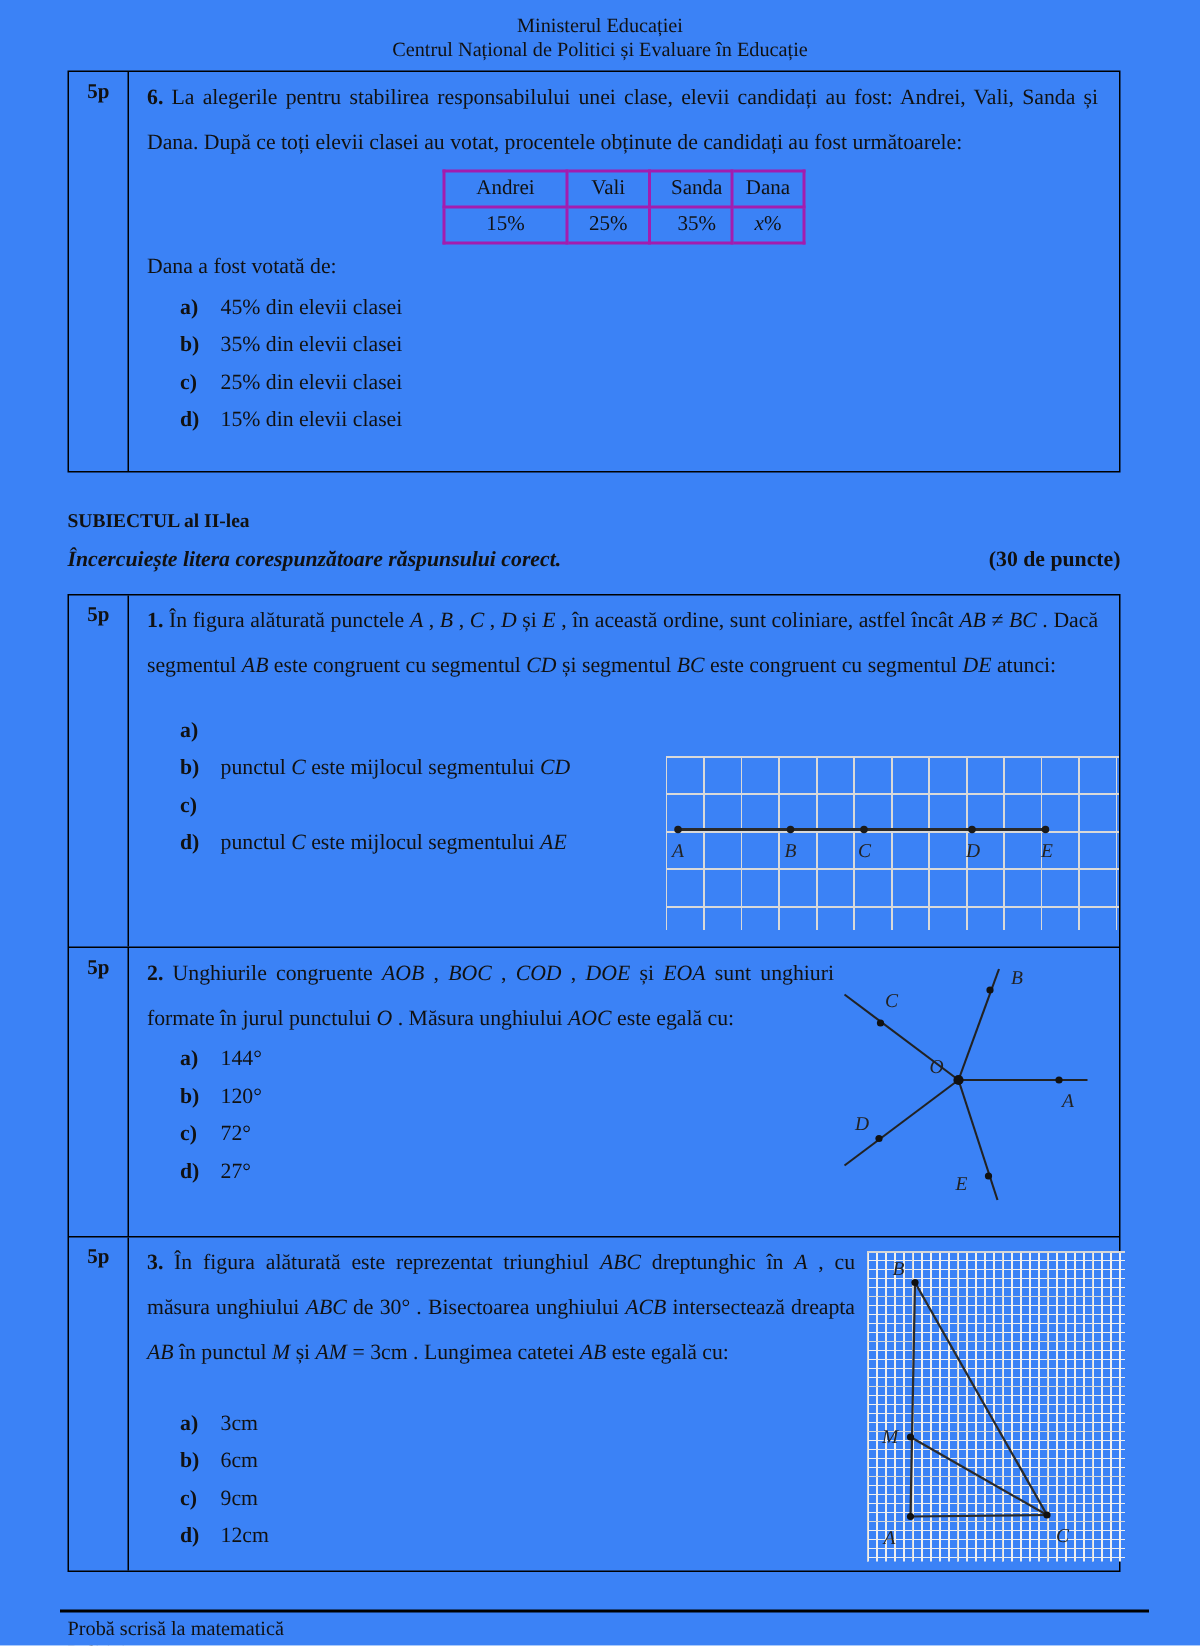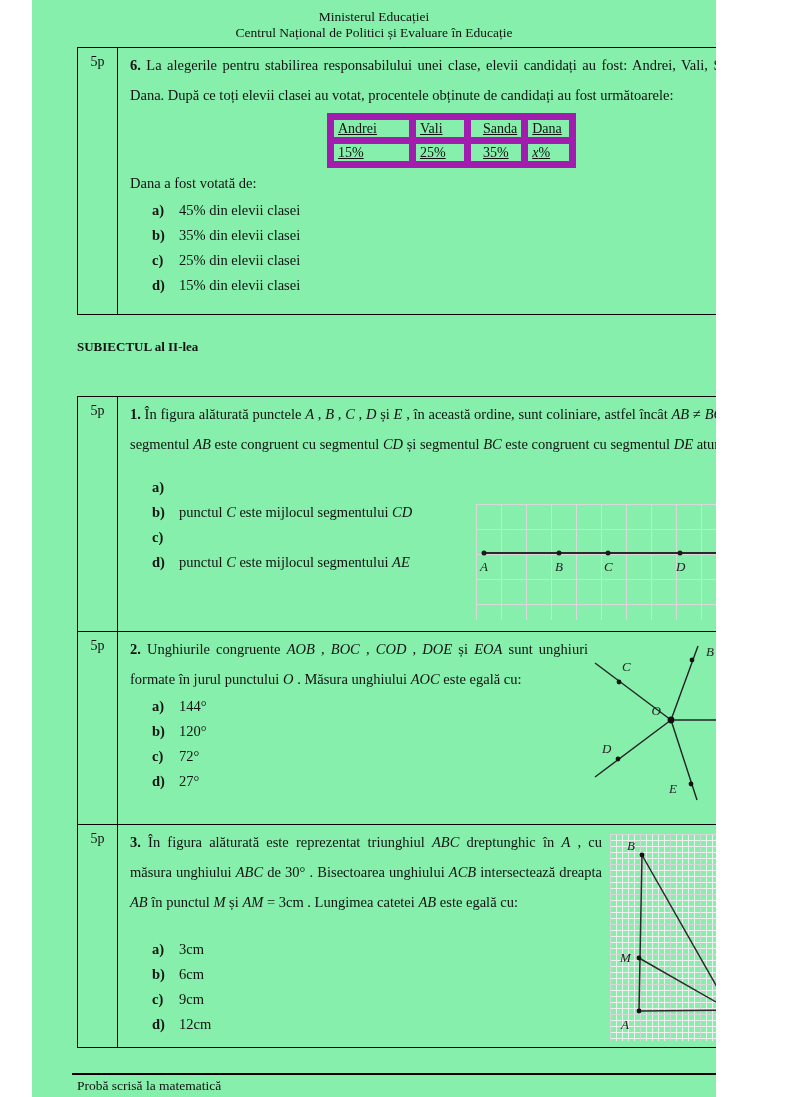--- a/index.html
+++ b/index.html
@@ -1,24 +1,23 @@
 <!DOCTYPE html>
 <html><head>
 <meta charset="utf-8">
 <style>
   * { box-sizing: border-box; margin: 0; padding: 0; }
   html,body { background:#fff; }
   .page {
     position: relative;
-    width: 684px; height: 1097px;
-    background: #86efac;
+    width: 800px; height: 1097px;
+    background: #3b82f6;
     font-family: "Liberation Serif", serif;
     color: #111;
     overflow: hidden;
-    margin-left: 32px;
   }
   .f-i { font-style: italic; }
   .f-b { font-weight: bold; }
 
   .doc-header {
     position: absolute; top: 9px; left: 0; width: 100%;
     text-align: center; font-size: 13.5px; line-height: 16px;
   }
 
   .qbox {
@@ -26,39 +25,39 @@
     border: 1.6px solid #000;
     display: flex; align-items: stretch;
   }
   .qtable { position: absolute; left: 45px; width: 702px; border: 1.6px solid #000; }
   .qrow { display: flex; align-items: stretch; }
   .qrow + .qrow { border-top: 1.4px solid #000; }
 
   .pcell {
     width: 40px; flex: 0 0 40px;
     border-right: 1.4px solid #000;
-    font-weight: normal; font-size: 14px;
+    font-weight: bold; font-size: 14px;
     text-align: center; padding-top: 6px;
   }
   .qcell { flex: 1; position: relative; padding: 2px 14px 0 12px; }
 
   .para { font-size: 14.5px; line-height: 30px; text-align: justify; }
   .para-narrow-q2 { width: 458px; }
   .para-narrow-q3 { width: 472px; font-family: Liberation Serif, serif; }
 
   .lead { font-size: 14.5px; line-height: 30px; }
 
   .options { }
   .opt { display: flex; line-height: 25px; font-size: 14.5px; margin-left: 22px; }
   .opt .letter { font-weight: bold; width: 27px; flex: 0 0 27px; }
 
   .votes { border-collapse: collapse; border: 1.8px solid #000; margin: 3px 0 0 197px; }
   .votes td {
-    border: 7px solid #a21caf; text-align: left;
-    font-size: 14px; height: 24px; padding: 0 4px; text-decoration: underline;
+    border: 2px solid #a21caf; text-align: center;
+    font-size: 14px; height: 24px; padding: 0 4px;
   }
   .votes .c1 { width: 82px; } .votes .c2 { width: 55px; }
   .votes .c3 { width: 55px; padding-left: 12px; } .votes .c4 { width: 48px; }
 
   .section-title { position: absolute; left: 45px; top: 339px; font-weight: bold; font-size: 13px; }
   .instruction-row {
     position: absolute; left: 45px; top: 365px; width: 702px;
     display: flex; justify-content: space-between; font-size: 14.5px;
   }
   .instruction-row .instr { font-weight: bold; font-style: italic; }
@@ -141,20 +140,24 @@
         </div>
         <div class="opt">
           <span class="letter">d)</span>
           <span><span>15% din elevii clasei</span></span>
         </div>
       </div>
     </div>
   </div>
 
   <div class="section-title">SUBIECTUL al II-lea</div>
+  <div class="instruction-row">
+    <span class="instr">Încercuiește litera corespunzătoare răspunsului corect.</span>
+    <span class="pts">(30 de puncte)</span>
+  </div>
 
   <div class="qtable" style="top:396px;">
 
     <div class="qrow" style="height:234px;">
       <div class="pcell">5p</div>
       <div class="qcell">
         <div class="para"><span class="f-b">1. </span><span>În figura alăturată punctele </span><span class="f-i">A</span><span> , </span><span class="f-i">B</span><span> , </span><span class="f-i">C</span><span> , </span><span class="f-i">D</span><span> și </span><span class="f-i">E</span><span> , în această ordine, sunt coliniare, astfel încât </span><span class="f-i">AB</span><span> ≠ </span><span class="f-i">BC</span><span> . Dacă segmentul </span><span class="f-i">AB</span><span> este congruent cu segmentul </span><span class="f-i">CD</span><span> și segmentul </span><span class="f-i">BC</span><span> este congruent cu segmentul </span><span class="f-i">DE</span><span> atunci:</span></div>
         <div class="options" style="margin-top:16px;">
           <div class="opt">
             <span class="letter">a)</span>

